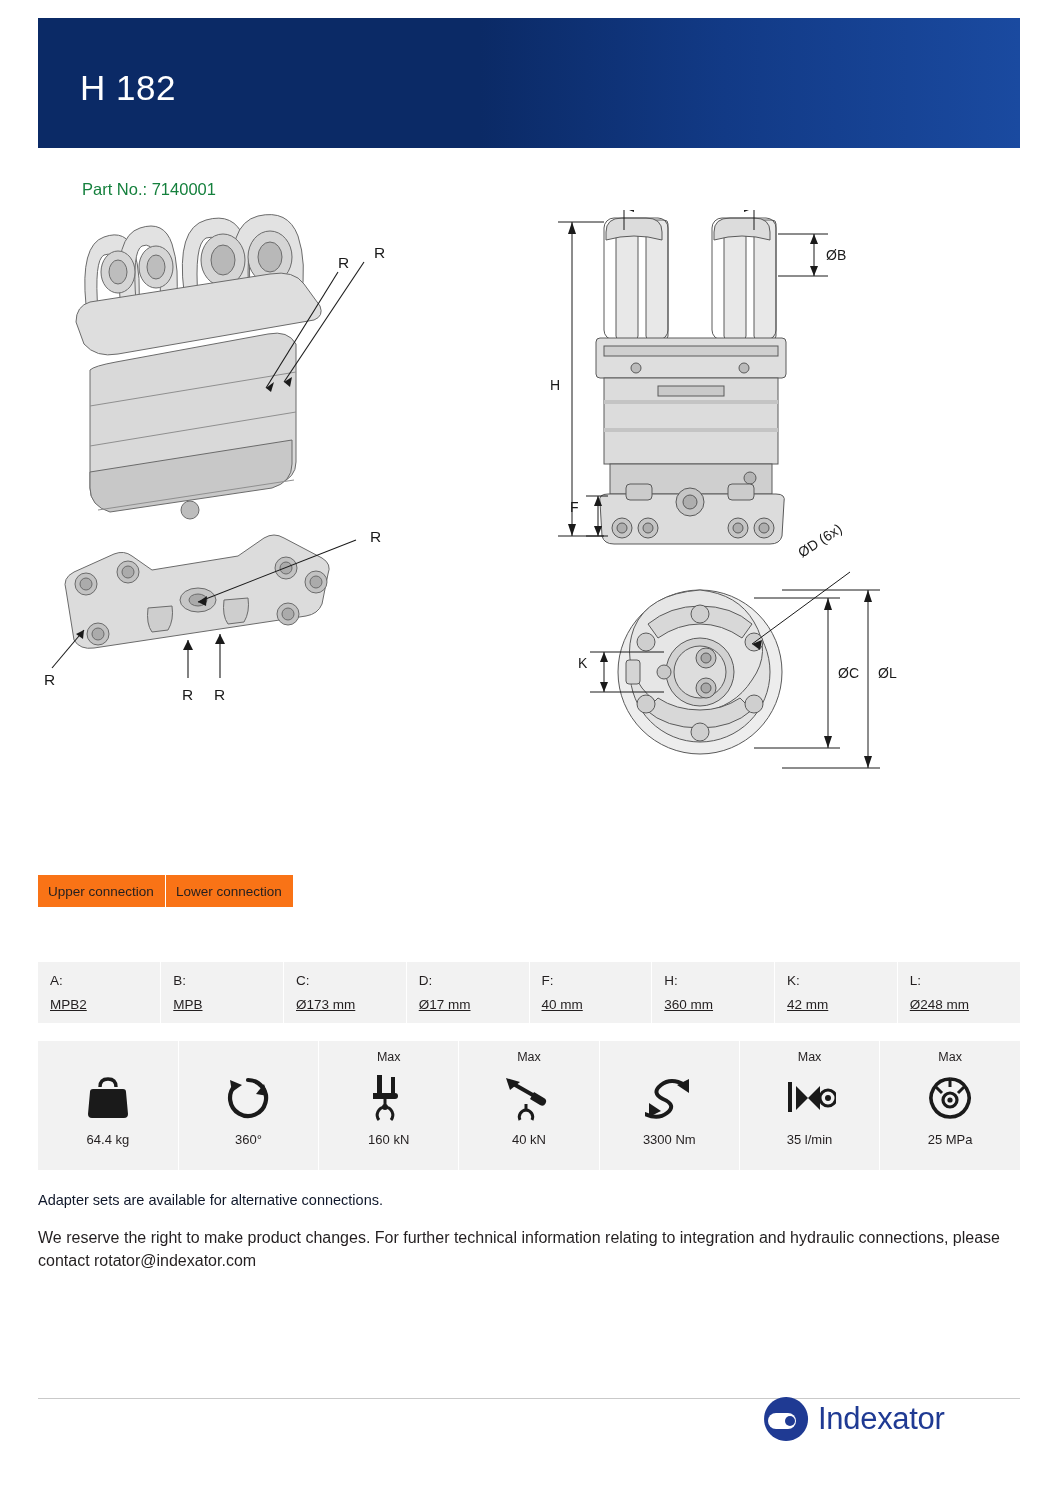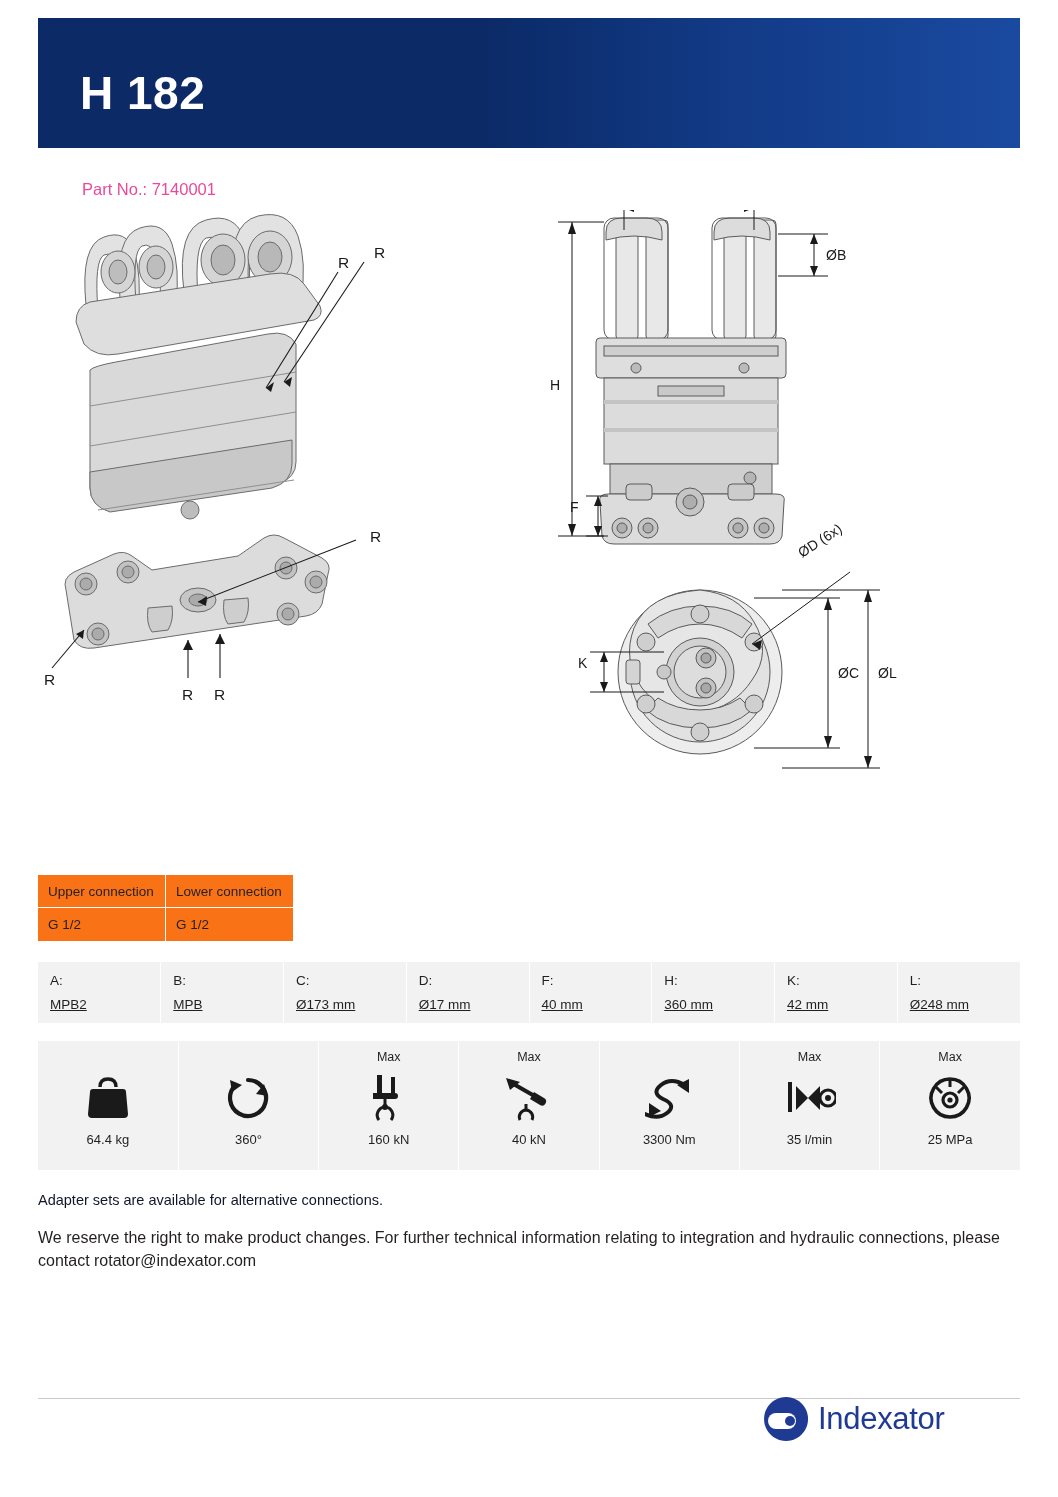--- a/index.html
+++ b/index.html
@@ -40,33 +40,33 @@
     top: 0;
     width: 560px;
     height: 130px;
     opacity: 0.55;
   }
   .header .title {
     position: absolute;
     left: 42px;
     top: 52px;
     color: #ffffff;
-    font-size: 46px;
-    font-weight: 700;
+    font-size: 35px;
+    font-weight: 400;
     letter-spacing: 0.5px;
     line-height: 1;
   }
 
   
   .partno {
     position: absolute;
     left: 82px;
     top: 180px;
     font-size: 16.5px;
-    color: #ec4899;
+    color: #15803d;
   }
 
   
   .drawing {
     position: absolute;
     left: 38px;
     top: 210px;
     width: 982px;
     height: 620px;
   }
@@ -470,24 +470,20 @@
         <td class="last">Lower connection</td>
       </tr>
       <tr>
         <td class="sep">
             <div style="height:1px;background:#ffffff;"></div>
           </td>
         <td class="sep last">
             <div style="height:1px;background:#ffffff;"></div>
           </td>
       </tr>
-      <tr>
-        <td>G 1/2</td>
-        <td class="last">G 1/2</td>
-      </tr>
     </tbody>
   </table>
 
   <table class="dim-table">
     <tbody>
       <tr>
         <td>
           <span class="lbl">A:</span>
           <span class="val">MPB2</span>
         </td>

